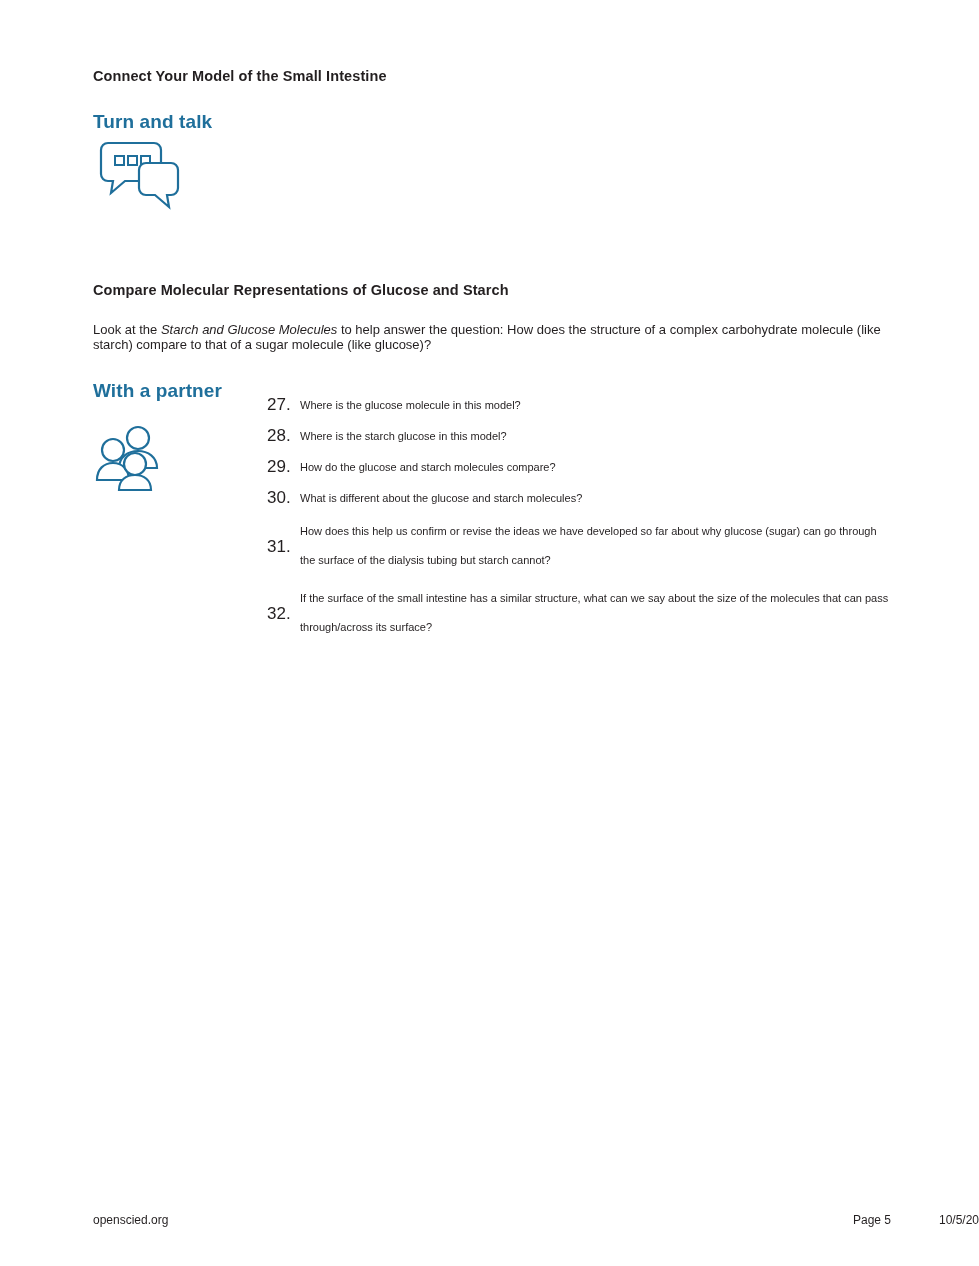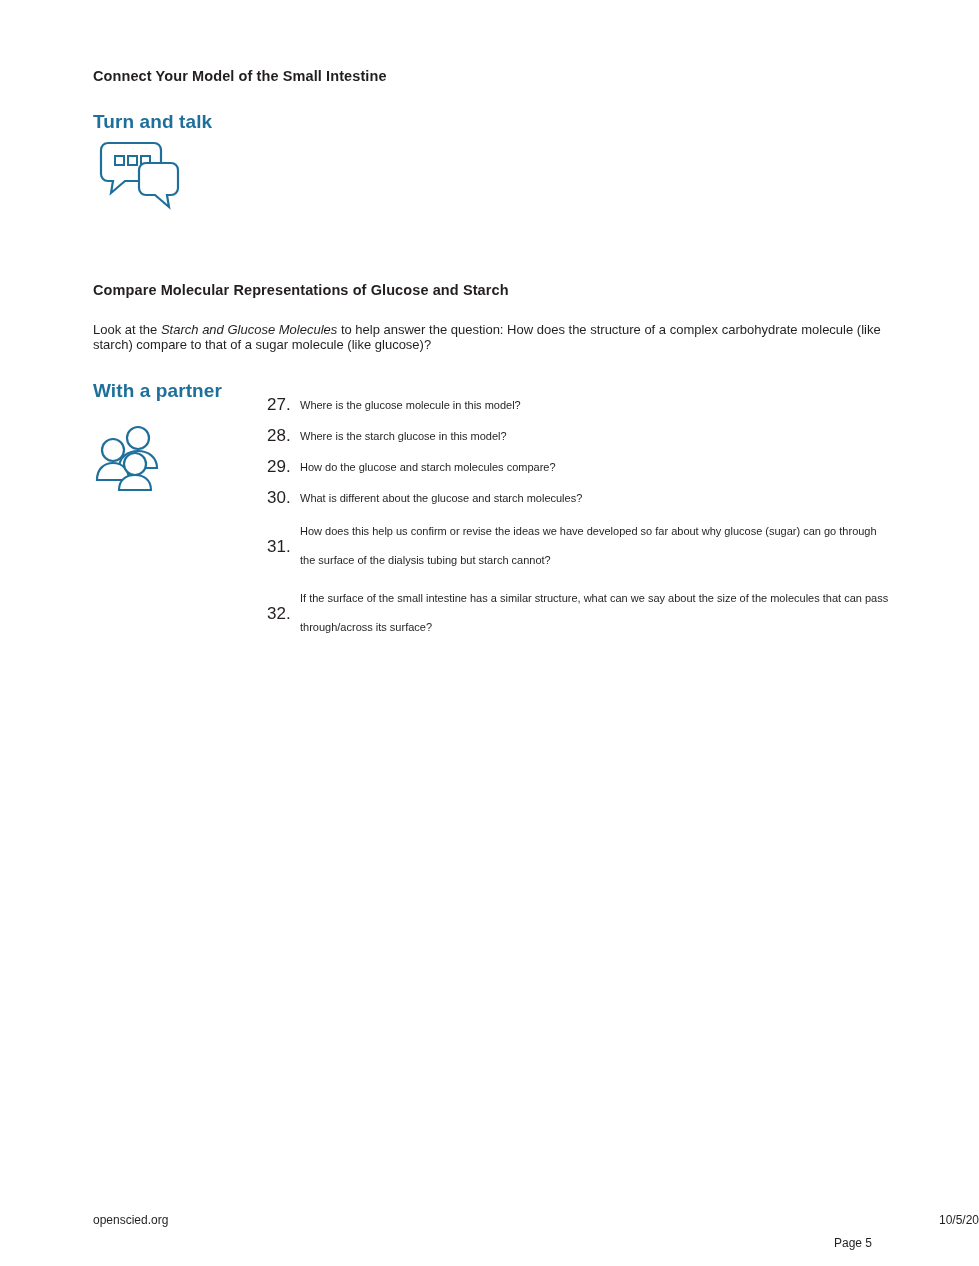--- a/index.html
+++ b/index.html
@@ -121,21 +121,21 @@
   .footer {
     position: absolute;
     top: 1213px;
     width: 979px;
     left: 0;
     font-size: 12px;
     color: #231f20;
   }
   .footer .left { position: absolute; left: 93px; }
   .footer .center { position: absolute; left: 0; width: 979px; text-align: right; }
-  .footer .right { position: absolute; right: 107px; margin-top: 23px; }
+  .footer .right { position: absolute; right: 88px; }
 </style>
 </head>
 <body>
 
 <div class="page">
 
   <div class="section-heading" id="heading-connect">Connect Your Model of the Small Intestine</div>
 
   <div class="routine-label" id="label-turn-and-talk">Turn and talk</div>
 

